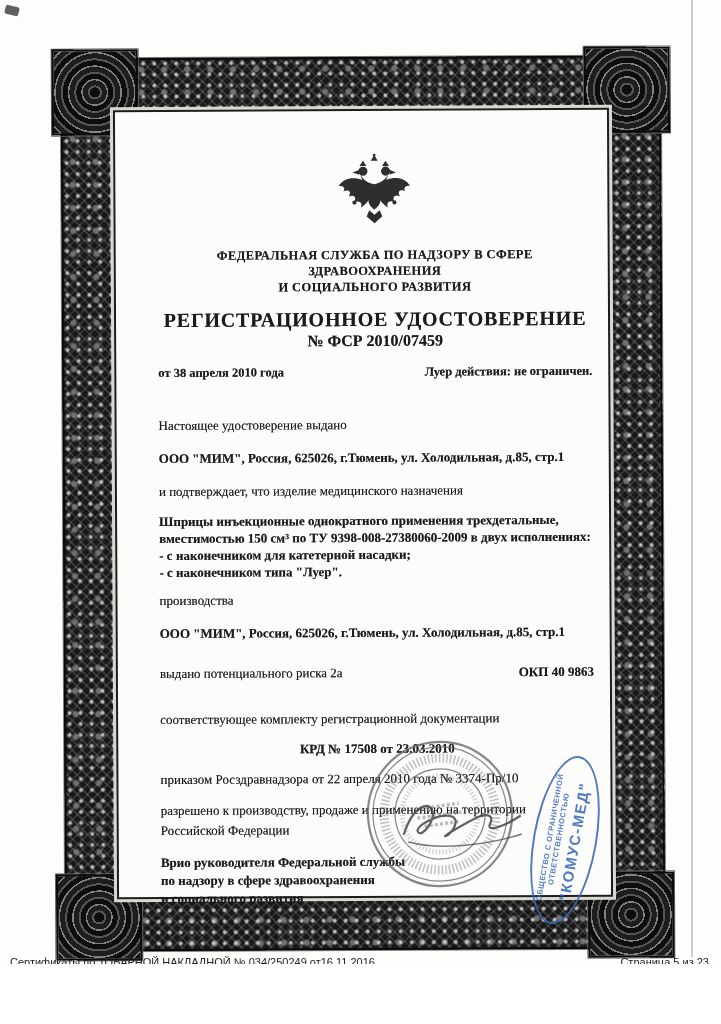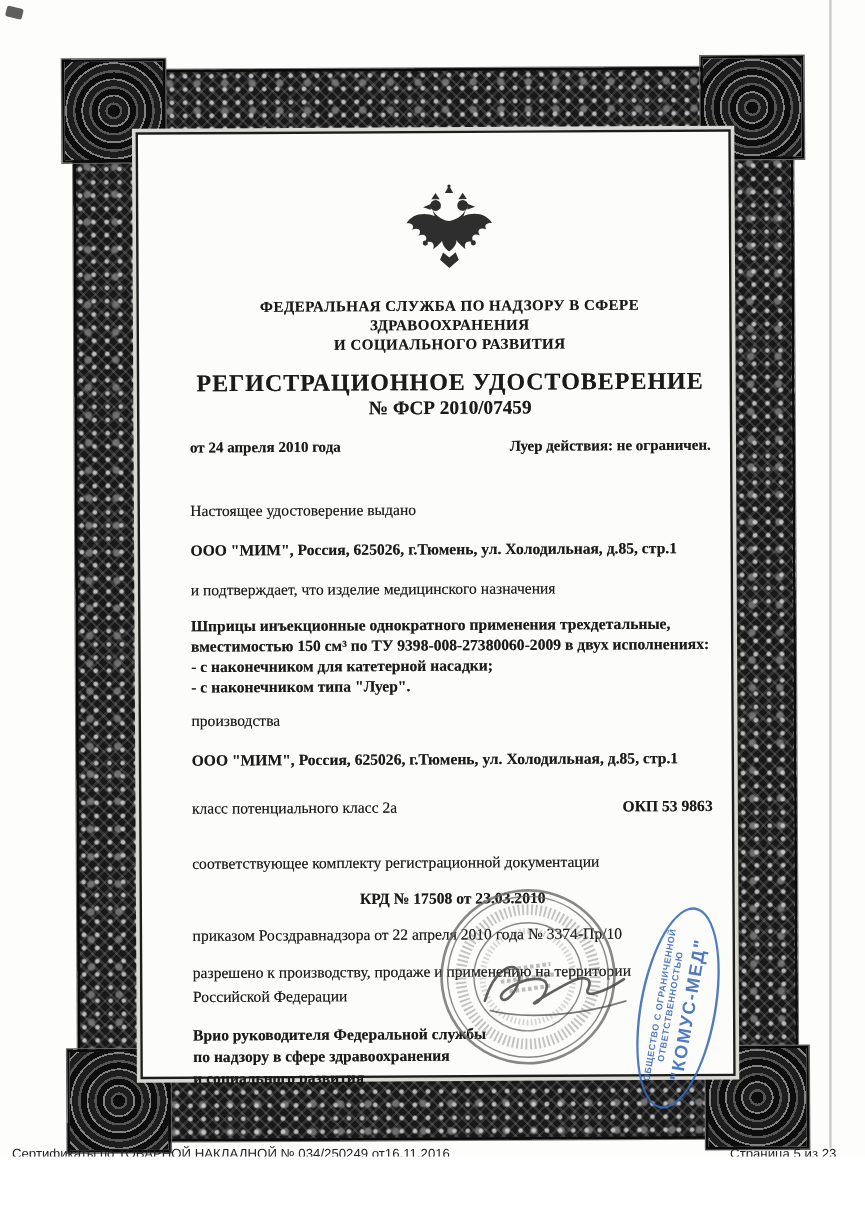--- a/index.html
+++ b/index.html
@@ -64,21 +64,21 @@
     position:absolute;left:0;top:46px;width:170px;transform:rotate(-80deg);
     color:#3a6ab8;text-align:center;
   }
   .bs-oval{border:2.5px solid #3a6ab8;border-radius:50%;padding:10px 4px 12px}
   .bs1{font:600 7.5px "Liberation Sans",sans-serif;letter-spacing:.5px;margin-bottom:3px;line-height:9px}
   .bs2{font:700 15px "Liberation Sans",sans-serif;letter-spacing:1.3px}
   
   .fold{position:absolute;left:691px;top:0;width:2px;height:957px;background:#c2c2c2;opacity:.85}
   .speck{position:absolute;left:5px;top:6px;width:14px;height:9px;background:#2a2a2a;border-radius:2px;transform:rotate(14deg);opacity:.75}
   .footer{
-    position:absolute;left:0;right:16px;top:956px;display:flex;justify-content:space-between;
+    position:absolute;left:0;right:4px;top:956px;display:flex;justify-content:space-between;
     padding:0 8px 0 10px;font:11px "Liberation Sans",sans-serif;color:#222;
   }
 </style>
 </head>
 <body>
 
 <div class="scan">
 
   <div class="speck"></div>
   <div class="fold"></div>
@@ -116,41 +116,41 @@
 
         <div class="agency">
           <div>ФЕДЕРАЛЬНАЯ СЛУЖБА ПО НАДЗОРУ В СФЕРЕ ЗДРАВООХРАНЕНИЯ</div>
           <div>И СОЦИАЛЬНОГО РАЗВИТИЯ</div>
         </div>
 
         <div class="title">РЕГИСТРАЦИОННОЕ УДОСТОВЕРЕНИЕ</div>
         <div class="number">№ ФСР 2010/07459</div>
 
         <div class="meta">
-          <span>от 24 апреля 2010 года</span>
+          <span>от 38 апреля 2010 года</span>
           <span>Луер действия: не ограничен.</span>
         </div>
 
         <div class="p-issued">Настоящее удостоверение выдано</div>
         <div class="p-holder">ООО "МИМ", Россия, 625026, г.Тюмень, ул. Холодильная, д.85, стр.1</div>
         <div class="p-confirm">и подтверждает, что изделие медицинского назначения</div>
 
         <div class="product">
           <div>Шприцы инъекционные однократного применения трехдетальные,</div>
           <div>вместимостью 150 см³ по ТУ 9398-008-27380060-2009 в двух исполнениях:</div>
           <div>- с наконечником для катетерной насадки;</div>
           <div>- с наконечником типа "Луер".</div>
         </div>
 
         <div class="p-prod-label">производства</div>
         <div class="p-manuf">ООО "МИМ", Россия, 625026, г.Тюмень, ул. Холодильная, д.85, стр.1</div>
 
         <div class="riskrow">
-          <span>класс потенциального класс 2а</span>
-          <span class="okp">ОКП 53 9863</span>
+          <span>выдано потенциального риска 2а</span>
+          <span class="okp">ОКП 40 9863</span>
         </div>
 
         <div class="p-dossier">соответствующее комплекту регистрационной документации</div>
         <div class="krd">КРД № 17508 от 23.03.2010</div>
         <div class="order">приказом Росздравнадзора от 22 апреля 2010 года № 3374-Пр/10</div>
         <div class="permission">разрешено к производству, продаже и применению на территории Российской Федерации</div>
 
         <div class="signrow">
           <div class="signtitle">
             <div>Врио руководителя Федеральной службы</div>

